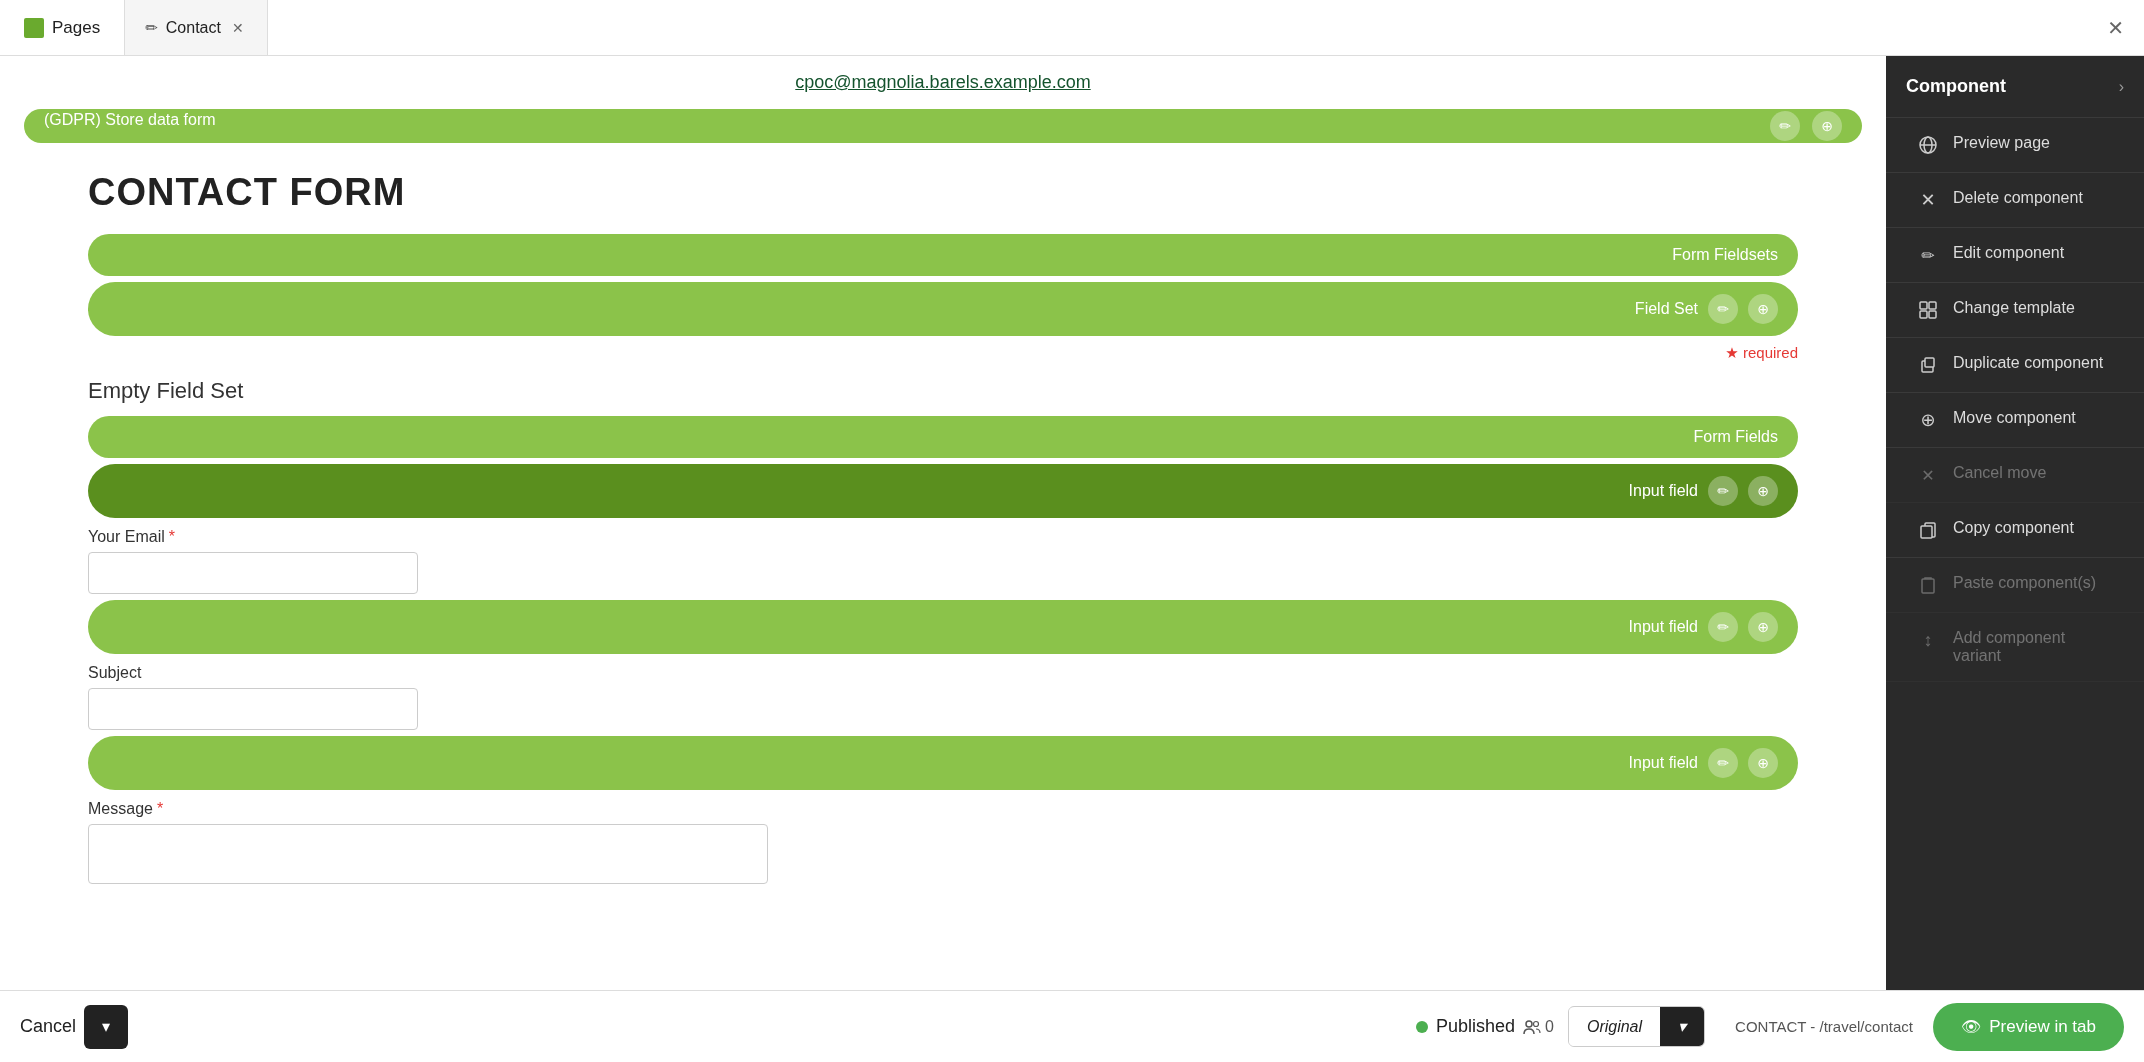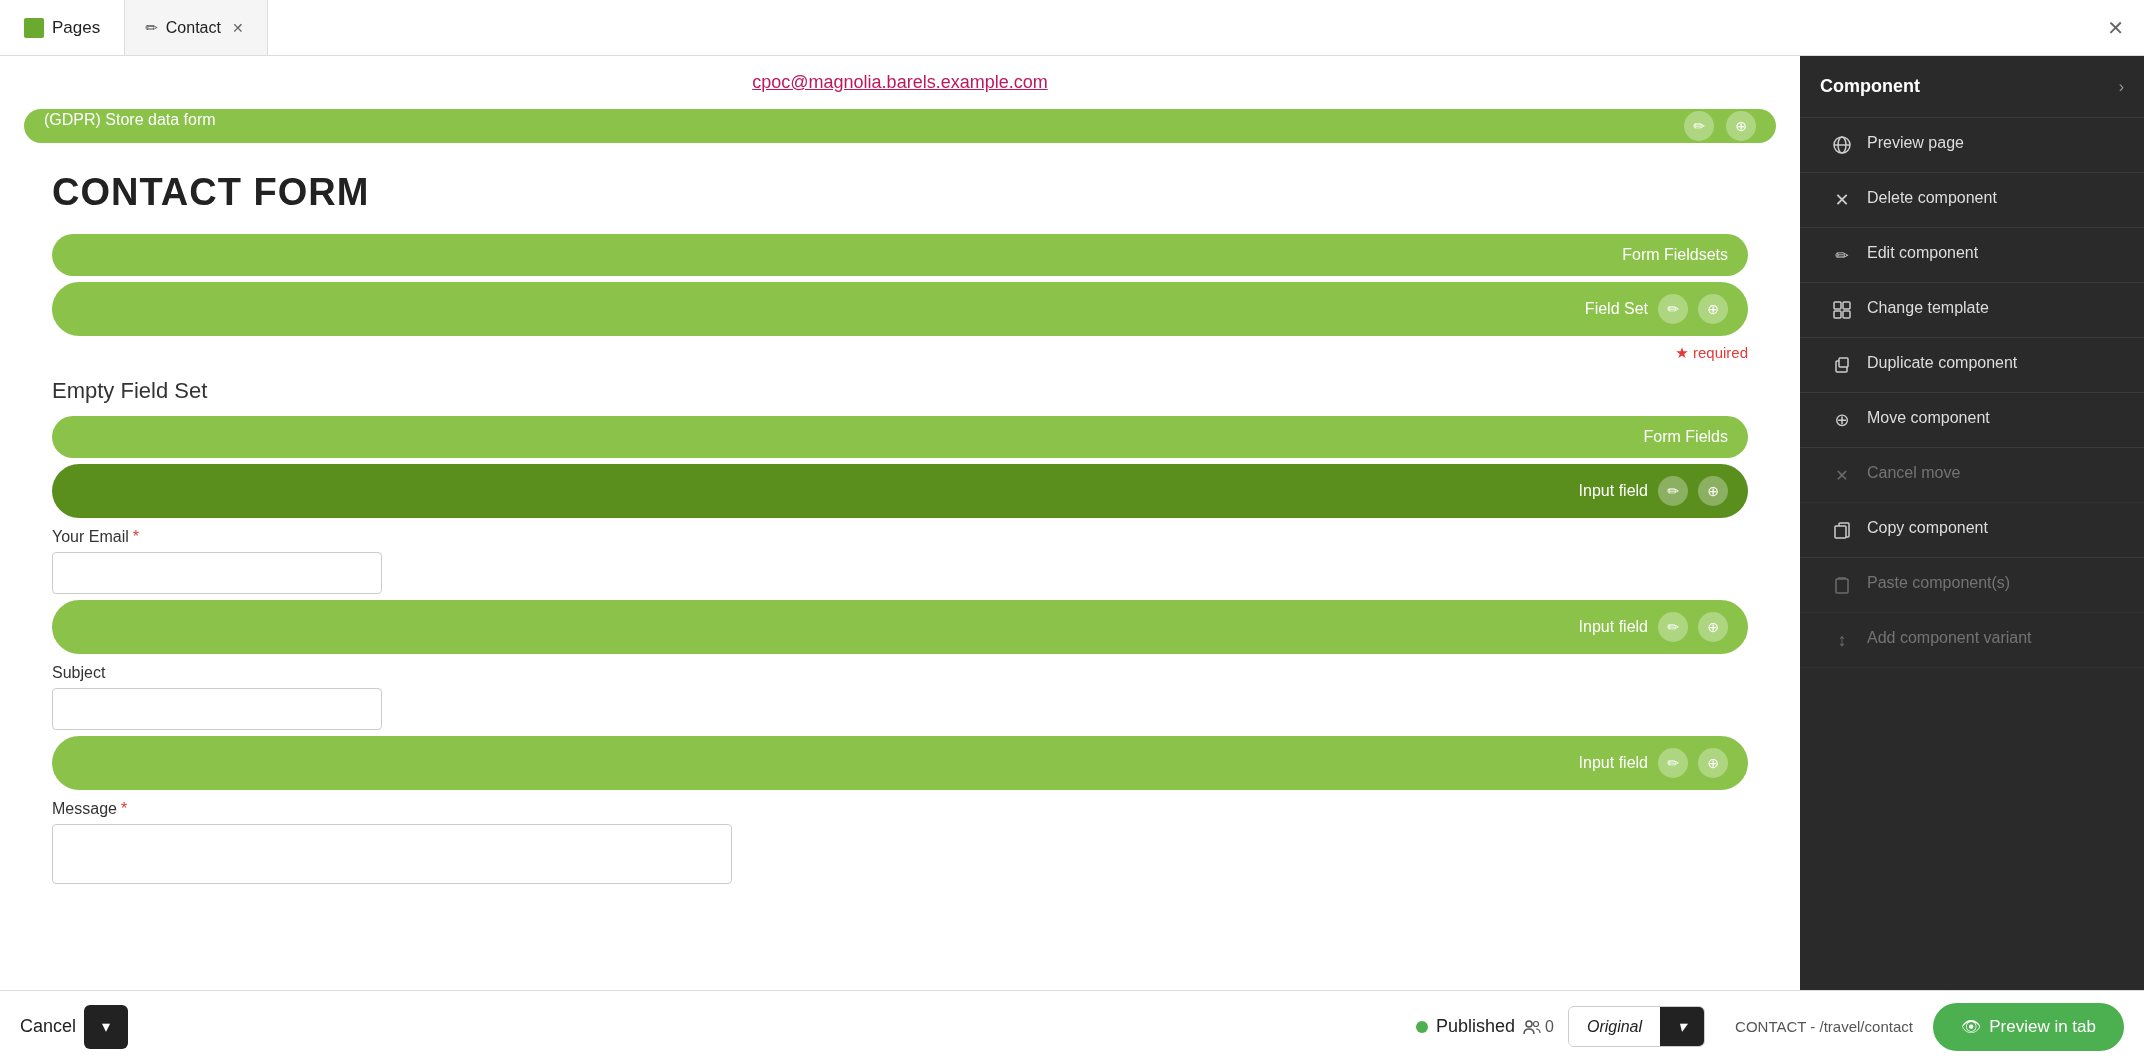--- a/index.html
+++ b/index.html
@@ -78,21 +78,21 @@
       flex: 1;
       background: #fff;
       overflow-y: auto;
       padding: 0 0 80px 0;
       position: relative;
     }
 
     .email-header {
       text-align: center;
       padding: 16px 0 8px;
-      color: #be185d;
+      color: #14532d;
       font-size: 18px;
       text-decoration: underline;
     }
 
     
     .gdpr-bar {
       margin: 8px 24px;
       background: #8bc34a;
       border-radius: 30px;
       padding: 2px 20px;
@@ -114,21 +114,21 @@
       border-radius: 50%;
       display: flex;
       align-items: center;
       justify-content: center;
       cursor: pointer;
       color: #fff;
       font-size: 14px;
     }
 
     .page-content {
-      padding: 20px 52px;
+      padding: 20px 88px;
     }
 
     .contact-form-title {
       font-size: 38px;
       font-weight: 700;
       color: #222;
       margin-bottom: 20px;
       letter-spacing: 1px;
     }
 
@@ -202,21 +202,21 @@
       border-radius: 4px;
       padding: 8px 10px;
       font-size: 15px;
       outline: none;
       background: #fff;
       resize: none;
     }
 
     
     .right-panel {
-      width: 344px;
+      width: 258px;
       background: #2a2a2a;
       display: flex;
       flex-direction: column;
       flex-shrink: 0;
     }
 
     .panel-header {
       display: flex;
       align-items: center;
       justify-content: space-between;

